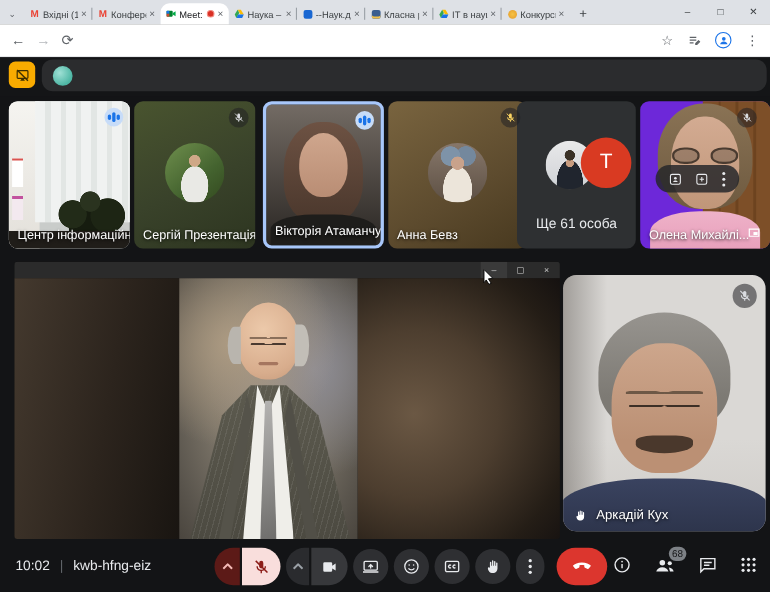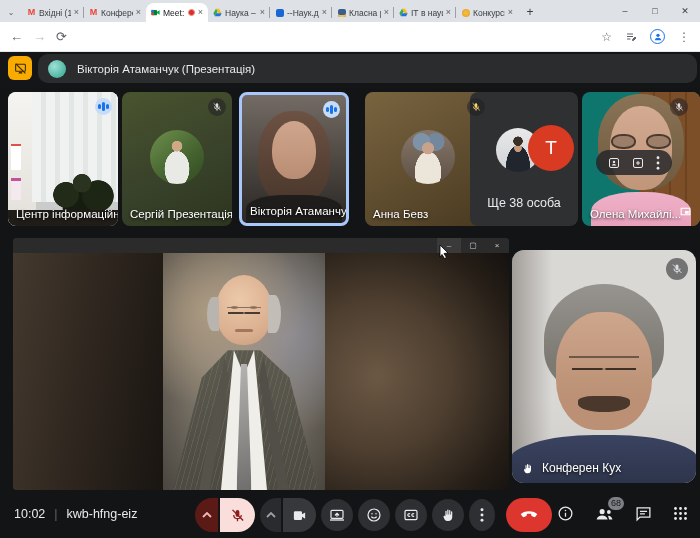--- a/index.html
+++ b/index.html
@@ -44,21 +44,21 @@
   .banner{position:absolute;top:52px;left:0;width:700px;height:36px;background:#141517}
   .pres-off{position:absolute;left:8px;top:4px;width:24px;height:24px;border-radius:6px;
     background:#f9ab00;display:flex;align-items:center;justify-content:center}
   .banner-pill{position:absolute;left:38px;top:2px;width:659px;height:29px;background:#2b2c2e;
     border-radius:10px;display:flex;align-items:center;gap:11px;padding:0 10px}
   .banner-ava{width:18px;height:18px;border-radius:50%;flex:none;
     background:radial-gradient(circle at 35% 35%,#9fe0d5,#4db6a4 70%)}
   .banner-pill .txt{color:#e8eaed;font-size:11.5px}
 
   
-  .tile{position:absolute;top:92px;height:134px;border-radius:8px;overflow:hidden;background:#0f766e}
+  .tile{position:absolute;top:92px;height:134px;border-radius:8px;overflow:hidden;background:#6d28d9}
   .tname{position:absolute;left:8px;bottom:6px;color:#fff;font-size:11.5px;
     text-shadow:0 1px 3px rgba(0,0,0,.9);white-space:nowrap;z-index:5}
   .micoff{position:absolute;top:6px;right:6px;width:18px;height:18px;border-radius:50%;
     background:rgba(32,33,36,.55);display:flex;align-items:center;justify-content:center;z-index:5}
   .speak{position:absolute;top:6px;right:6px;width:17px;height:17px;border-radius:50%;
     background:#c7dcf8;display:flex;align-items:center;justify-content:center;gap:1.5px;z-index:5}
   .speak i{width:2.5px;background:#1a73e8;border-radius:2px;display:block}
   .avacirc{position:absolute;left:50%;top:38px;transform:translateX(-50%);width:54px;height:54px;
     border-radius:50%;overflow:hidden}
 
@@ -86,21 +86,21 @@
     linear-gradient(140deg,#6f8f4d,#44632f 60%,#33491f)}
 
   .t3{left:239px;width:110px;border:3px solid #a8c7fa;background:linear-gradient(#736b64,#4b4540 55%,#2a2724)}
   .face{position:absolute;left:50%;transform:translateX(-50%)}
   .t3 .hair{top:16px;width:72px;height:92px;border-radius:46% 46% 40% 40%;
     background:linear-gradient(#6d5243,#4a372c)}
   .t3 .skin{top:26px;width:44px;height:58px;border-radius:50% 50% 45% 45%;
     background:linear-gradient(#cfa68d,#b98d74)}
   .t3 .body{bottom:-6px;width:96px;height:34px;border-radius:40% 40% 0 0;background:#1e1d1b}
 
-  .t4{left:365px;width:126px;background:linear-gradient(150deg,#79643f,#5d4b2e 60%,#48391f)}
+  .t4{left:353px;width:126px;background:linear-gradient(150deg,#79643f,#5d4b2e 60%,#48391f)}
   .t4 .avacirc{background:radial-gradient(circle at 50% 34%,#c9a28b 13%,transparent 14%),
     radial-gradient(circle at 38% 22%,#7e93a8 16%,transparent 17%),
     radial-gradient(circle at 64% 22%,#74889d 16%,transparent 17%),
     radial-gradient(ellipse at 50% 78%,#ece5da 34%,transparent 35%),
     linear-gradient(#87776a,#5d5044)}
   .t4 .micoff svg{filter:none}
 
   .t5{left:470px;width:108px;background:#2e3032}
   .t5 .pcirc{position:absolute;left:26px;top:36px;width:44px;height:44px;border-radius:50%;
     background:radial-gradient(circle at 50% 30%,#3a3126 12%,transparent 13%),
@@ -331,21 +331,20 @@
 <div class="banner">
   <div class="pres-off">
     <svg width="13" height="13" viewBox="0 0 24 24">
         <rect x="3" y="4" width="18" height="13" rx="1.5" fill="none" stroke="#3c2f00" stroke-width="2"></rect>
         <path d="M10 18l-2 3h8l-2-3z" fill="#3c2f00"></path>
         <line x1="3" y1="3" x2="21" y2="21" stroke="#3c2f00" stroke-width="2.4"></line>
       </svg>
   </div>
   <div class="banner-pill">
     <span class="banner-ava"></span>
-    <span class="txt">Вікторія Атаманчук (Презентація)</span>
   </div>
 </div>
 
 <div class="tile t1">
   <div class="wall"></div>
   <div class="window"></div>
   <div class="poster1"></div>
   <div class="poster2"></div>
   <div class="plant"></div>
   <div class="desk"></div>
@@ -391,21 +390,21 @@
       </svg>
   </div>
   <div class="tname">Анна Бевз</div>
 </div>
 
 <div class="tile t5">
   <div class="pcirc"></div>
   <div class="tcirc">
       <span>T</span>
     </div>
-  <div class="more-label">Ще 38 особа</div>
+  <div class="more-label">Ще 61 особа</div>
 </div>
 
 <div class="tile t6">
   <div class="door"></div>
   <div class="face hair6"></div>
   <div class="face skin6"></div>
   <div class="face glasses">
       <i></i>
       <i></i>
     </div>
@@ -492,21 +491,21 @@
         <path d="M17 11a5 5 0 0 1-10 0H5a7 7 0 0 0 6 6.92V21h2v-3.08A7 7 0 0 0 19 11z"></path>
         <line x1="4" y1="3" x2="21" y2="20" stroke="#dadce0" stroke-width="2"></line>
       </svg>
   </div>
   <div class="sname">
     <span>
       <svg width="12" height="13" viewBox="0 0 24 24" fill="#fff">
           <path d="M8 21c-2.2-1.2-4-4-4-7l1.6-1.1L7 14V6a1 1 0 0 1 2 0v5h1V4a1 1 0 0 1 2 0v7h1V5a1 1 0 0 1 2 0v6h1V7a1 1 0 0 1 2 0v8c0 4-2.8 6.5-6 6.5-1.5 0-3-.2-4-.5z"></path>
         </svg>
     </span>
-    <span>Конферен Кух</span>
+    <span>Аркадій Кух</span>
   </div>
 </div>
 
 <div class="timecode">
   <span>10:02</span>
   <span class="sep">|</span>
   <span>kwb-hfng-eiz</span>
 </div>
 
 <div class="controls">

